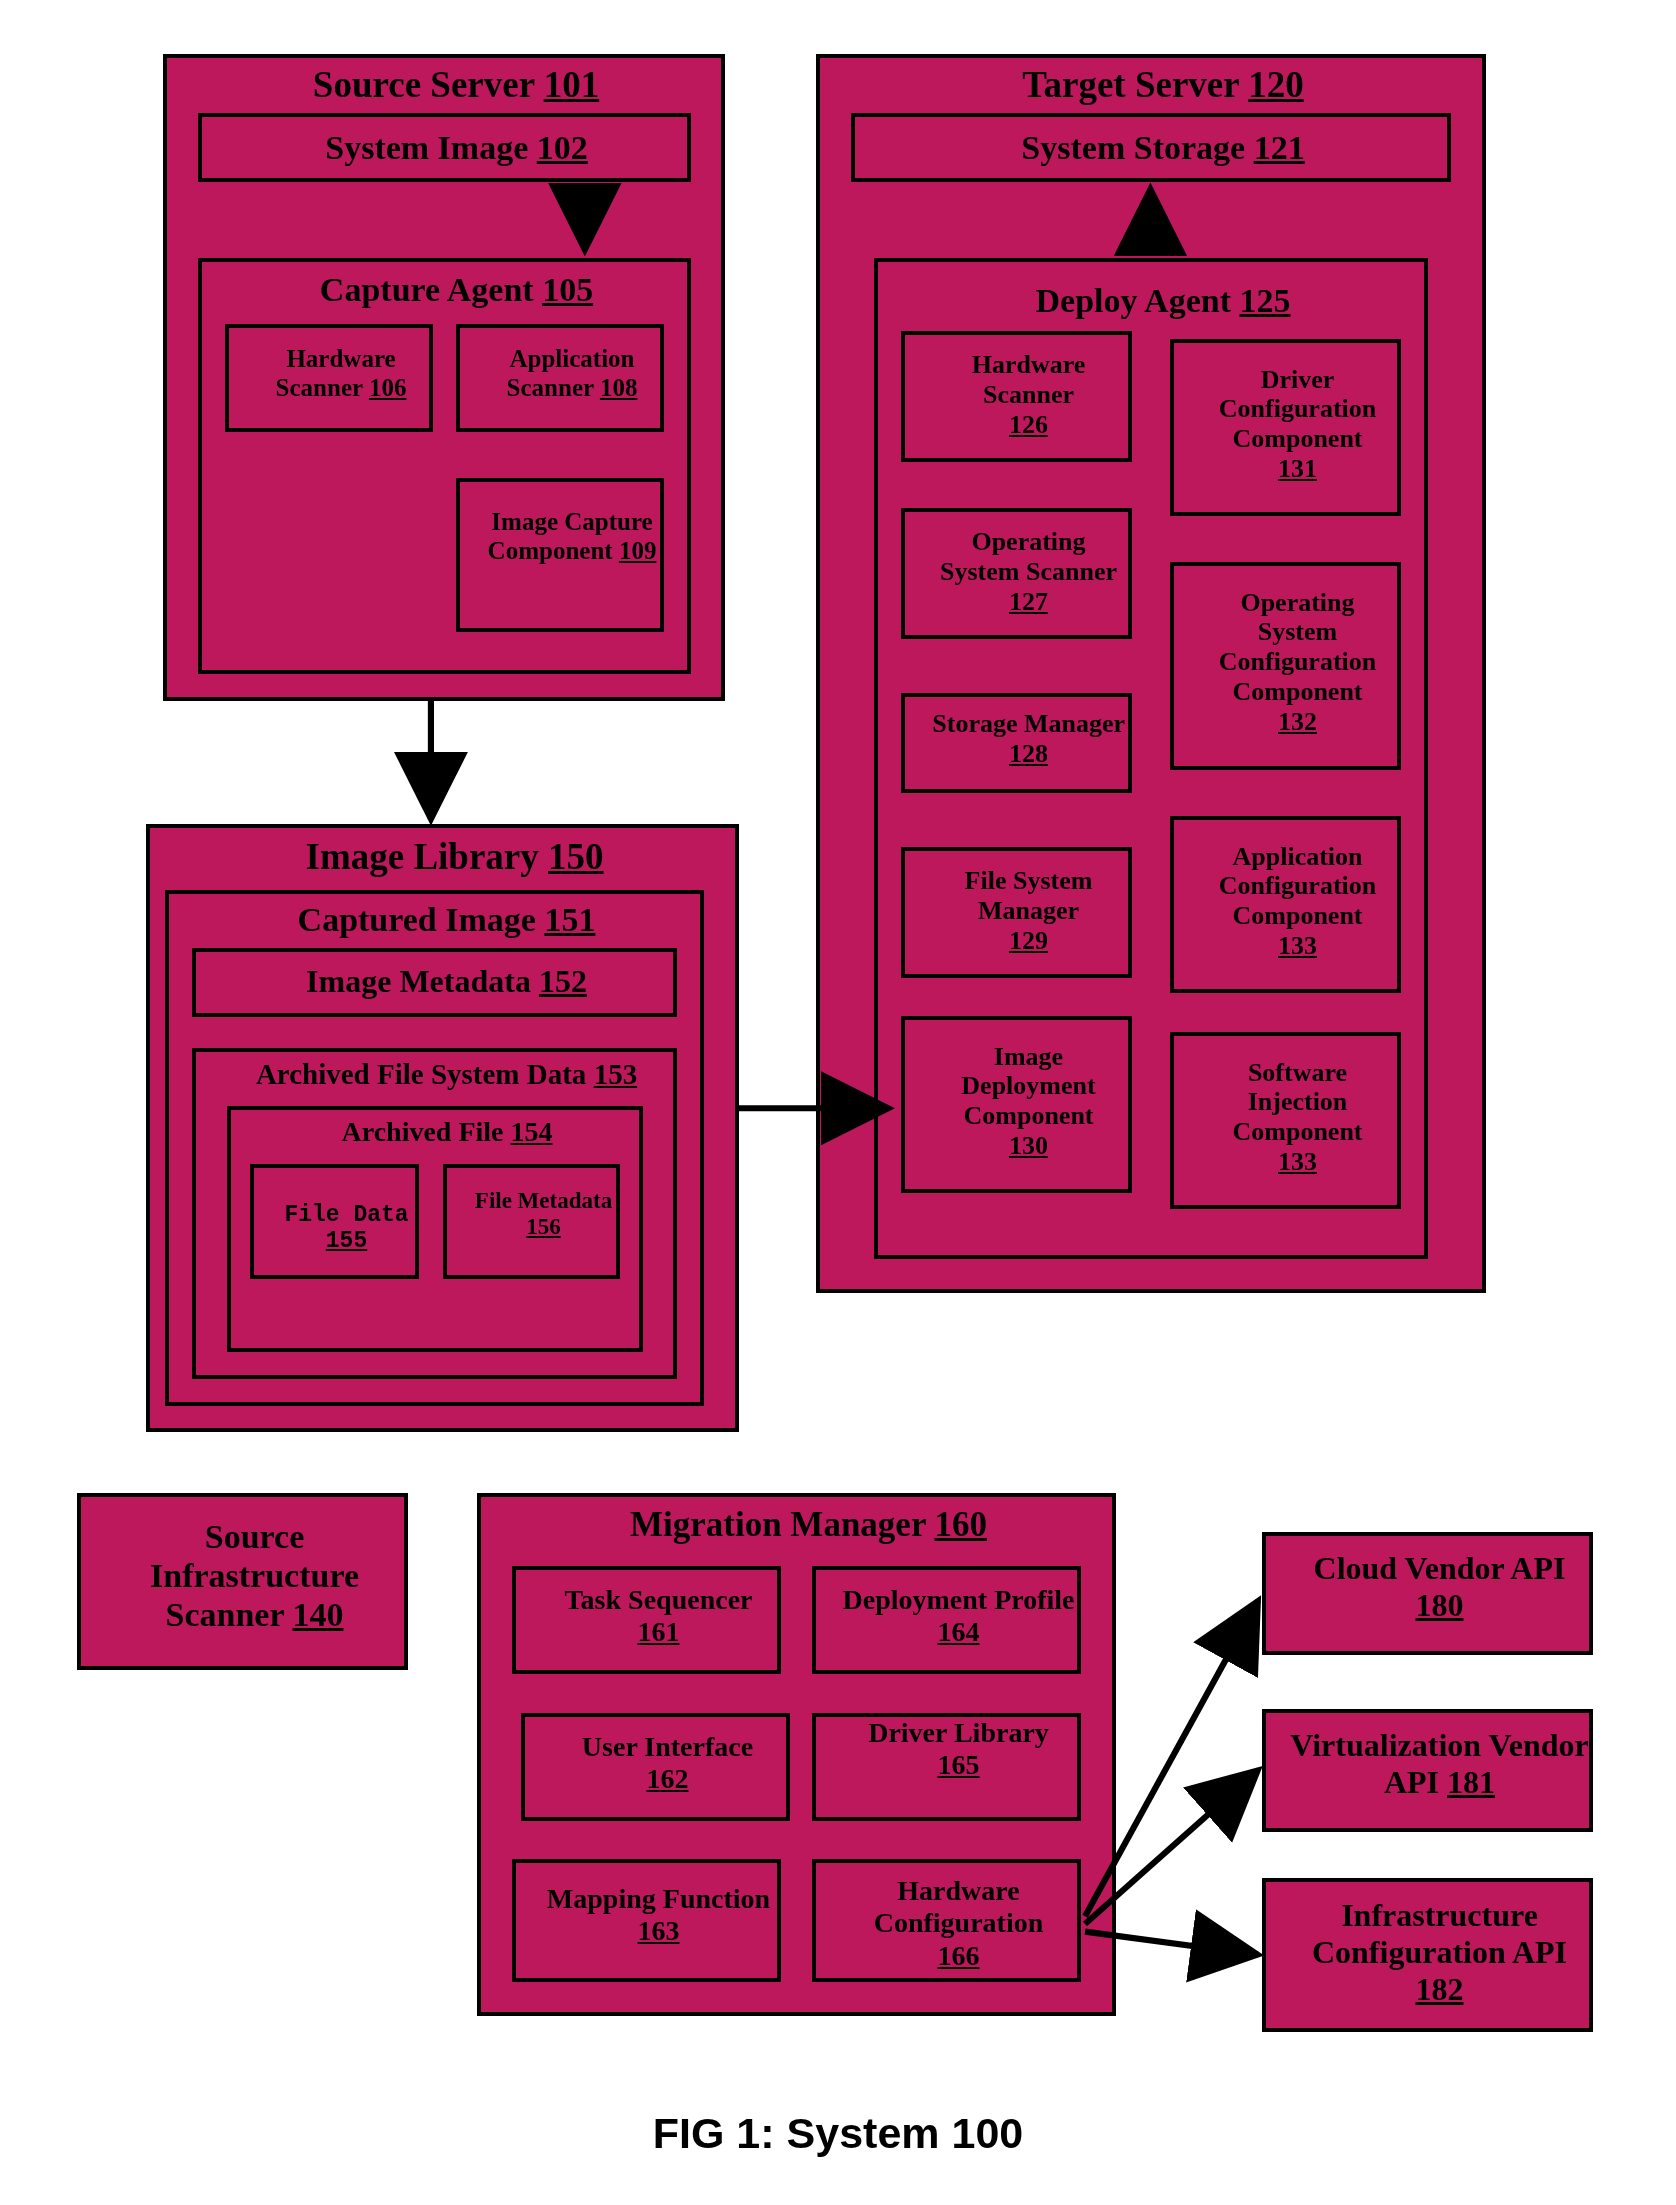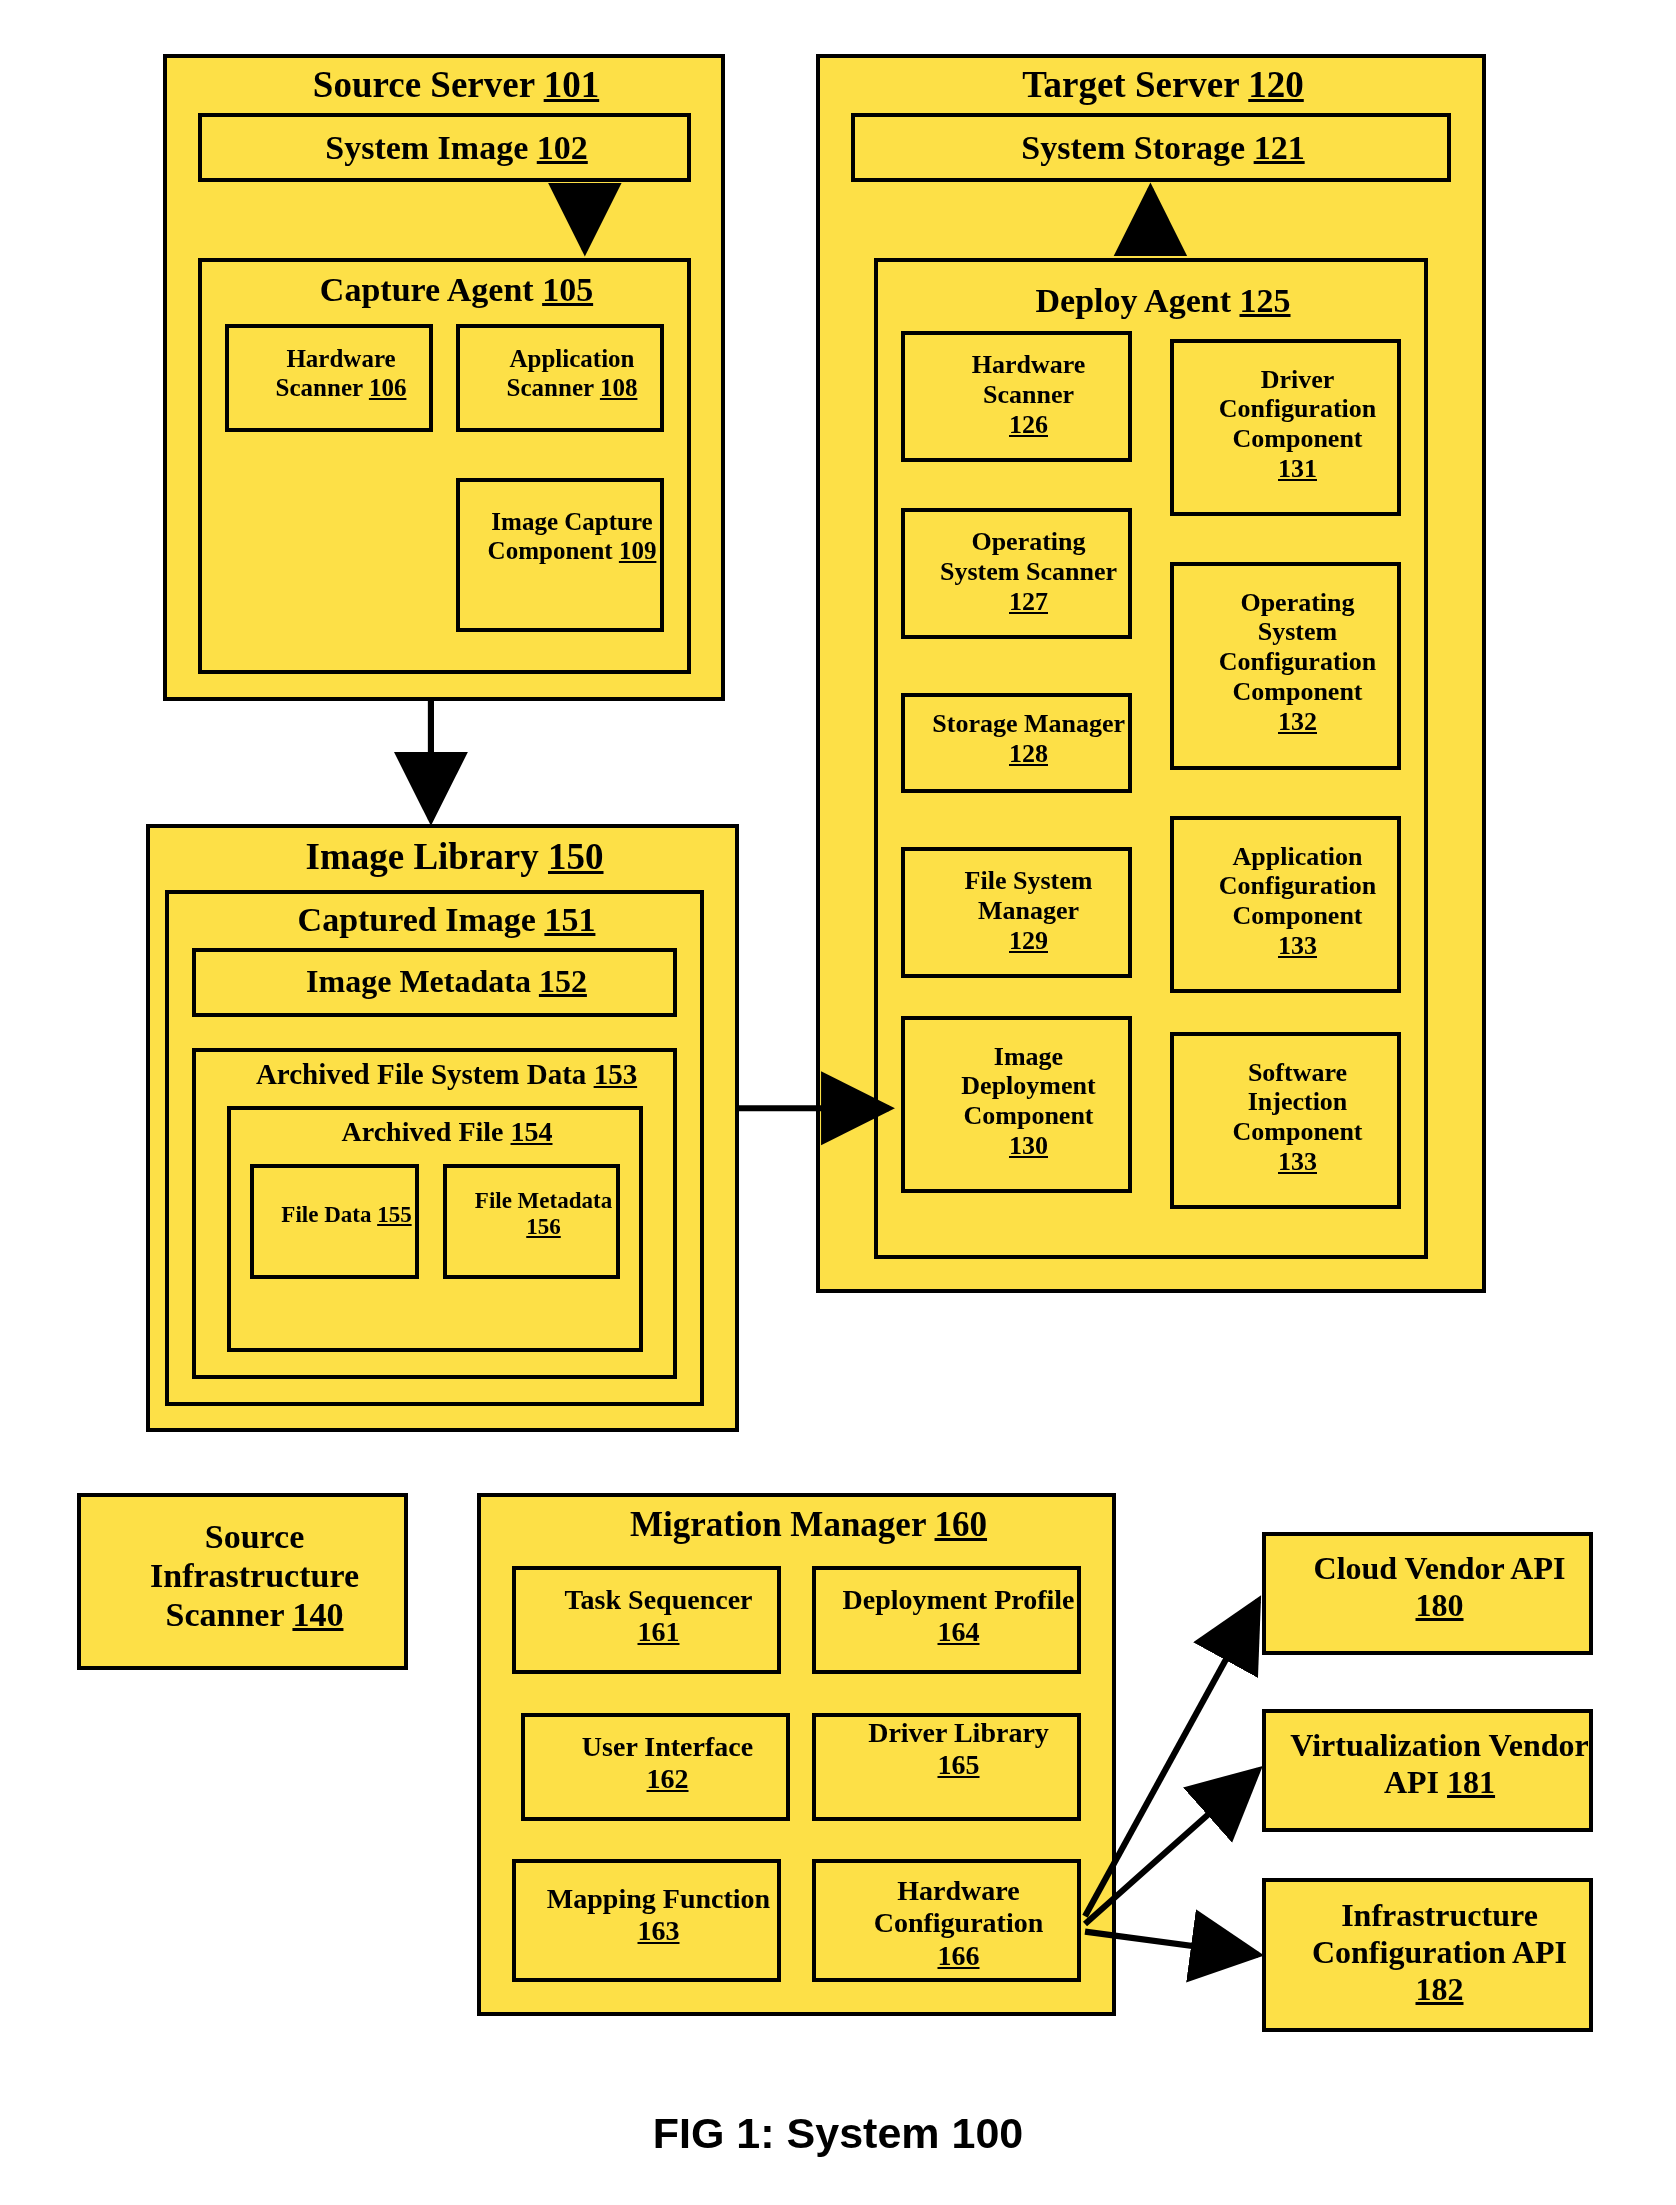--- a/index.html
+++ b/index.html
@@ -11,21 +11,21 @@
   }
   .page {
     position: relative;
     width: 1676px;
     height: 2205px;
   }
   .box {
     position: absolute;
     border: 4.6px solid #000;
     box-sizing: border-box;
-    background: #fde047;
+    background: #be185d;
     padding-left: 24px;
   }
   .title {
     text-align: center;
     font-weight: bold;
     line-height: 1.15;
   }
   .num {
     text-decoration: underline;
   }
@@ -170,21 +170,21 @@
       <div class="box" style="left:23px; top:154px; width:485px; height:331px;">
         <div class="title" style="font-size:29px; margin-top:6.2px;">
           <span>Archived File System Data</span> <span class="num">153</span>
         </div>
 
         <div class="box" style="left:31px; top:54px; width:416px; height:246px;">
           <div class="title" style="font-size:28px; margin-top:6.2px;">
             <span>Archived File</span> <span class="num">154</span>
           </div>
 
-          <div class="box" style="left:19px; top:54px; width:169px; height:115px;">
+          <div class="box" style="left:19px; top:54px; width:169px; height:115px;font-family:Liberation Mono, monospace;">
             <div class="label" style="font-size:23px; margin-top:34px;">
               <b><span>File Data</span> <span class="num">155</span></b>
             </div>
           </div>
           <div class="box" style="left:212px; top:54px; width:177px; height:115px;">
             <div class="label" style="font-size:23px; margin-top:20px;">
               <b><span>File Metadata</span><br><span class="num">156</span></b>
             </div>
           </div>
         </div>

